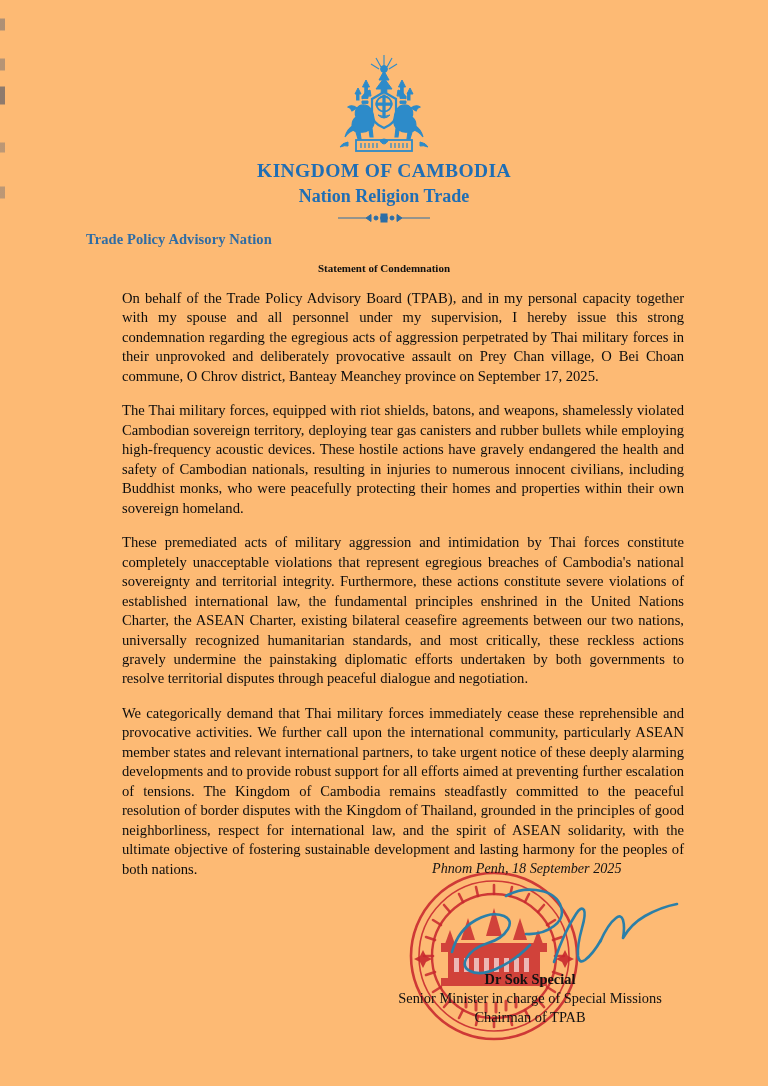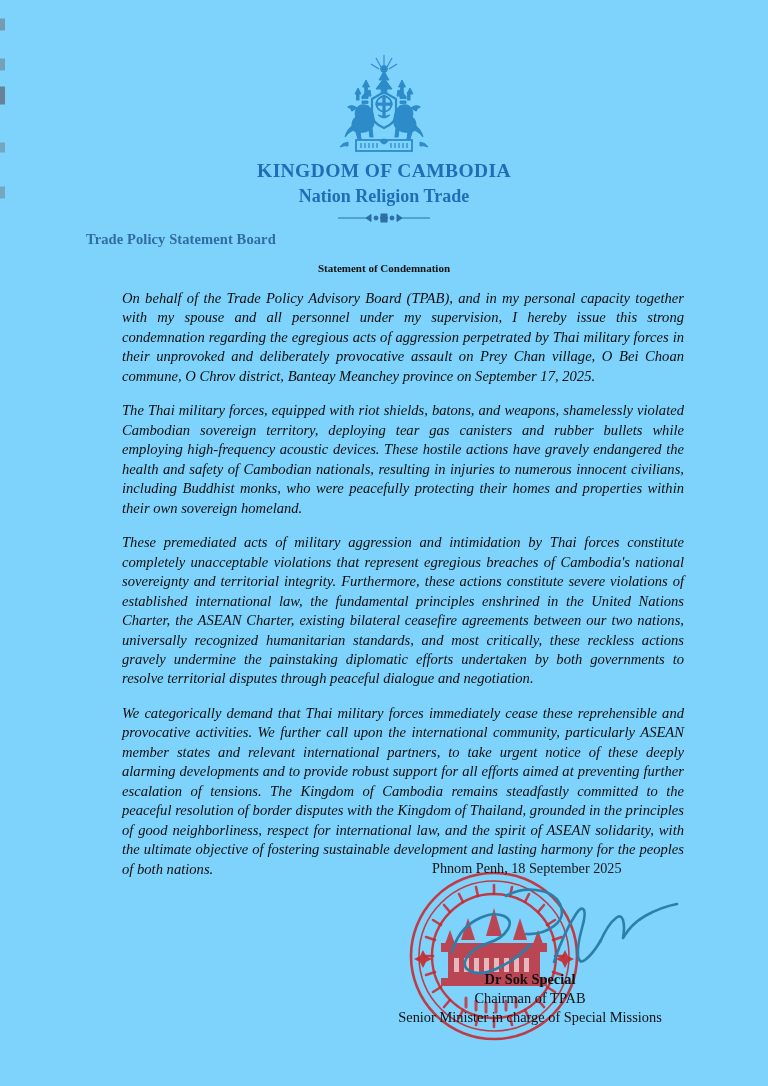--- a/index.html
+++ b/index.html
@@ -4,21 +4,21 @@
 <style>
   html, body {
     margin: 0;
     padding: 0;
     background: #ffffff;
   }
   .page {
     position: relative;
     width: 768px;
     height: 1086px;
-    background: #7dd3fc;
+    background: #fdba74;
     overflow: hidden;
     font-family: "Liberation Serif", "DejaVu Serif", serif;
     color: #0d0d0d;
   }
   
   .scan-edge {
     position: absolute;
     left: 0; top: 0;
     width: 5px; height: 100%;
     background:
@@ -106,21 +106,20 @@
     font-weight: bold;
     color: #111;
   }
 
   
   .body-block {
     position: absolute;
     left: 122px;
     top: 289px;
     width: 562px;
-    font-style: italic;
   }
   .para {
     text-align: justify;
     text-justify: inter-word;
     font-size: 14.6px;
     line-height: 1.335;
     margin: 0 0 15px 0;
     color: #0d0d0d;
   }
   .para:last-child { margin-bottom: 4px; }
@@ -134,20 +133,21 @@
     height: 190px;
   }
   .place-date {
     position: absolute;
     left: 102px;
     top: 8px;
     font-size: 14.2px;
     color: #131313;
     white-space: nowrap;
     z-index: 4;
+    font-style: italic;
   }
   .seal {
     position: absolute;
     left: 78px;
     top: 18px;
     width: 172px;
     height: 172px;
     z-index: 2;
   }
   .signature {
@@ -266,21 +266,21 @@
         <path d="M30 8 L35 4.5 L35 11.5 Z"></path>
         <path d="M66 8 L61 4.5 L61 11.5 Z"></path>
         <circle cx="40" cy="8" r="2"></circle>
         <circle cx="56" cy="8" r="2"></circle>
         <rect x="45" y="4" width="6" height="8"></rect>
         <circle cx="48" cy="8" r="3.4" fill="none"></circle>
       </g>
     </svg>
   </div>
 
-  <div class="board-name">Trade Policy Statement Board</div>
+  <div class="board-name">Trade Policy Advisory Nation</div>
 
   <div class="doc-title">Statement of Condemnation</div>
 
   <div class="body-block">
     <p class="para">On behalf of the Trade Policy Advisory Board (TPAB), and in my personal capacity together with my spouse and all personnel under my supervision, I hereby issue this strong condemnation regarding the egregious acts of aggression perpetrated by Thai military forces in their unprovoked and deliberately provocative assault on Prey Chan village, O Bei Choan commune, O Chrov district, Banteay Meanchey province on September 17, 2025.</p>
     <p class="para">The Thai military forces, equipped with riot shields, batons, and weapons, shamelessly violated Cambodian sovereign territory, deploying tear gas canisters and rubber bullets while employing high-frequency acoustic devices. These hostile actions have gravely endangered the health and safety of Cambodian nationals, resulting in injuries to numerous innocent civilians, including Buddhist monks, who were peacefully protecting their homes and properties within their own sovereign homeland.</p>
     <p class="para">These premediated acts of military aggression and intimidation by Thai forces constitute completely unacceptable violations that represent egregious breaches of Cambodia's national sovereignty and territorial integrity. Furthermore, these actions constitute severe violations of established international law, the fundamental principles enshrined in the United Nations Charter, the ASEAN Charter, existing bilateral ceasefire agreements between our two nations, universally recognized humanitarian standards, and most critically, these reckless actions gravely undermine the painstaking diplomatic efforts undertaken by both governments to resolve territorial disputes through peaceful dialogue and negotiation.</p>
     <p class="para">We categorically demand that Thai military forces immediately cease these reprehensible and provocative activities. We further call upon the international community, particularly ASEAN member states and relevant international partners, to take urgent notice of these deeply alarming developments and to provide robust support for all efforts aimed at preventing further escalation of tensions. The Kingdom of Cambodia remains steadfastly committed to the peaceful resolution of border disputes with the Kingdom of Thailand, grounded in the principles of good neighborliness, respect for international law, and the spirit of ASEAN solidarity, with the ultimate objective of fostering sustainable development and lasting harmony for the peoples of both nations.</p>
   </div>
 
@@ -365,18 +365,18 @@
       <g fill="none" stroke="#2b7fa8" stroke-width="2.6" stroke-linecap="round" stroke-linejoin="round">
         <path d="M2 74 q6 -22 24 -32 q16 -9 28 -4 q9 4 4 13 q-6 10 -20 14 q-16 5 -22 16 q-4 8 4 12 q10 5 26 -2 q20 -9 34 -24"></path>
         <path d="M56 18 q14 -8 30 -6 q18 2 24 14 q6 13 -6 22 q-12 9 -28 8"></path>
         <path d="M104 84 q10 -30 22 -48 q5 -8 8 -4 q2 4 -2 18 q-5 18 -4 28 q1 8 7 4 q8 -6 16 -20"></path>
         <path d="M150 64 q8 -18 16 -24 q5 -4 7 2 q2 7 0 18 q8 -14 22 -22 q16 -9 32 -12"></path>
       </g>
     </svg>
 
     <div class="sig-names">
       <div class="sig-name">Dr Sok Special</div>
+      <div class="sig-role">Senior Minister in charge of Special Missions</div>
       <div class="sig-role">Chairman of TPAB</div>
-      <div class="sig-role">Senior Minister in charge of Special Missions</div>
     </div>
   </div>
 
 </div>
 
 </body></html>

